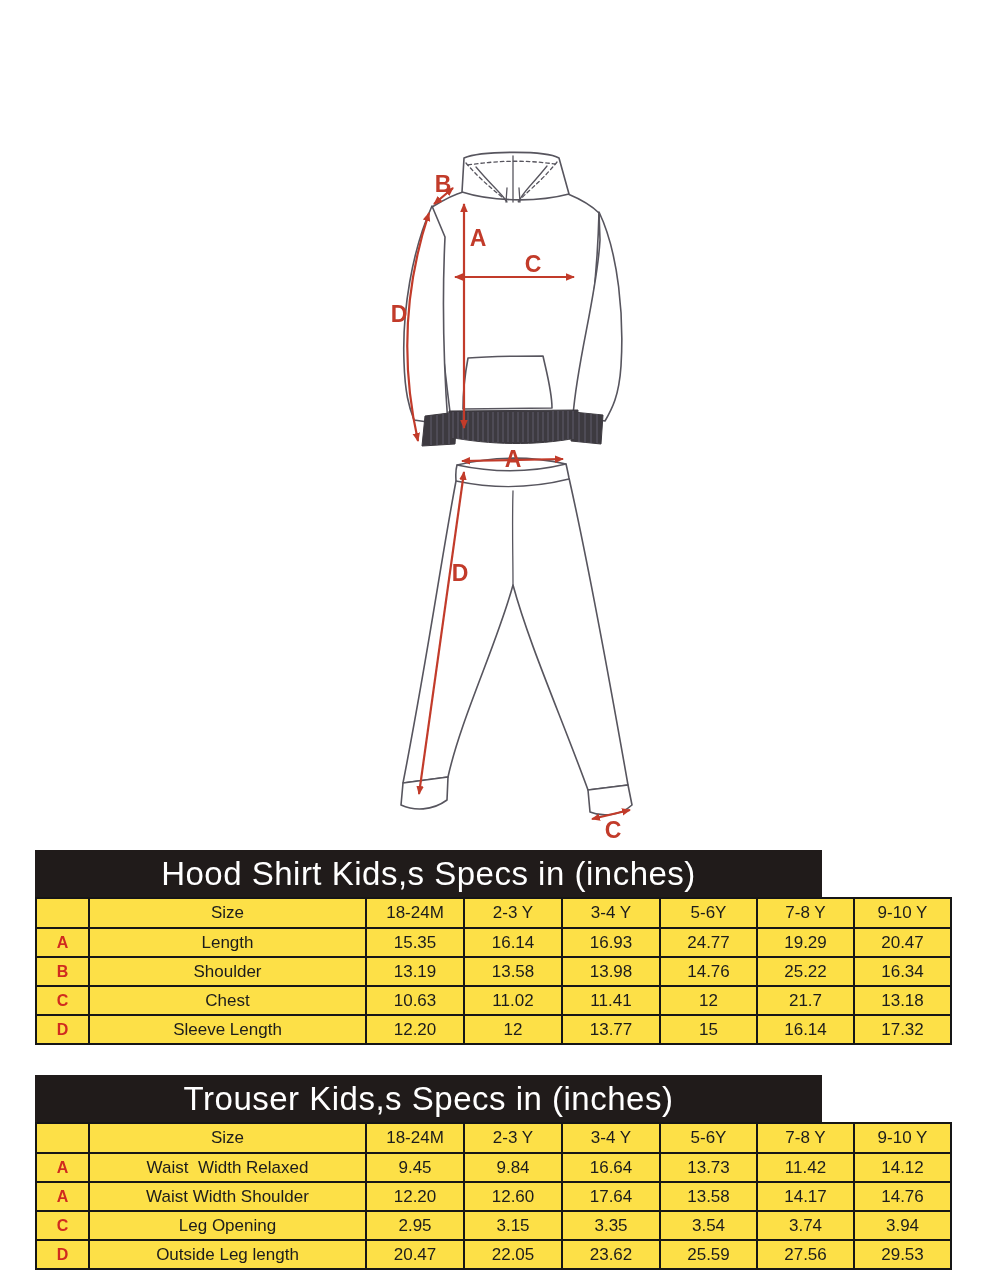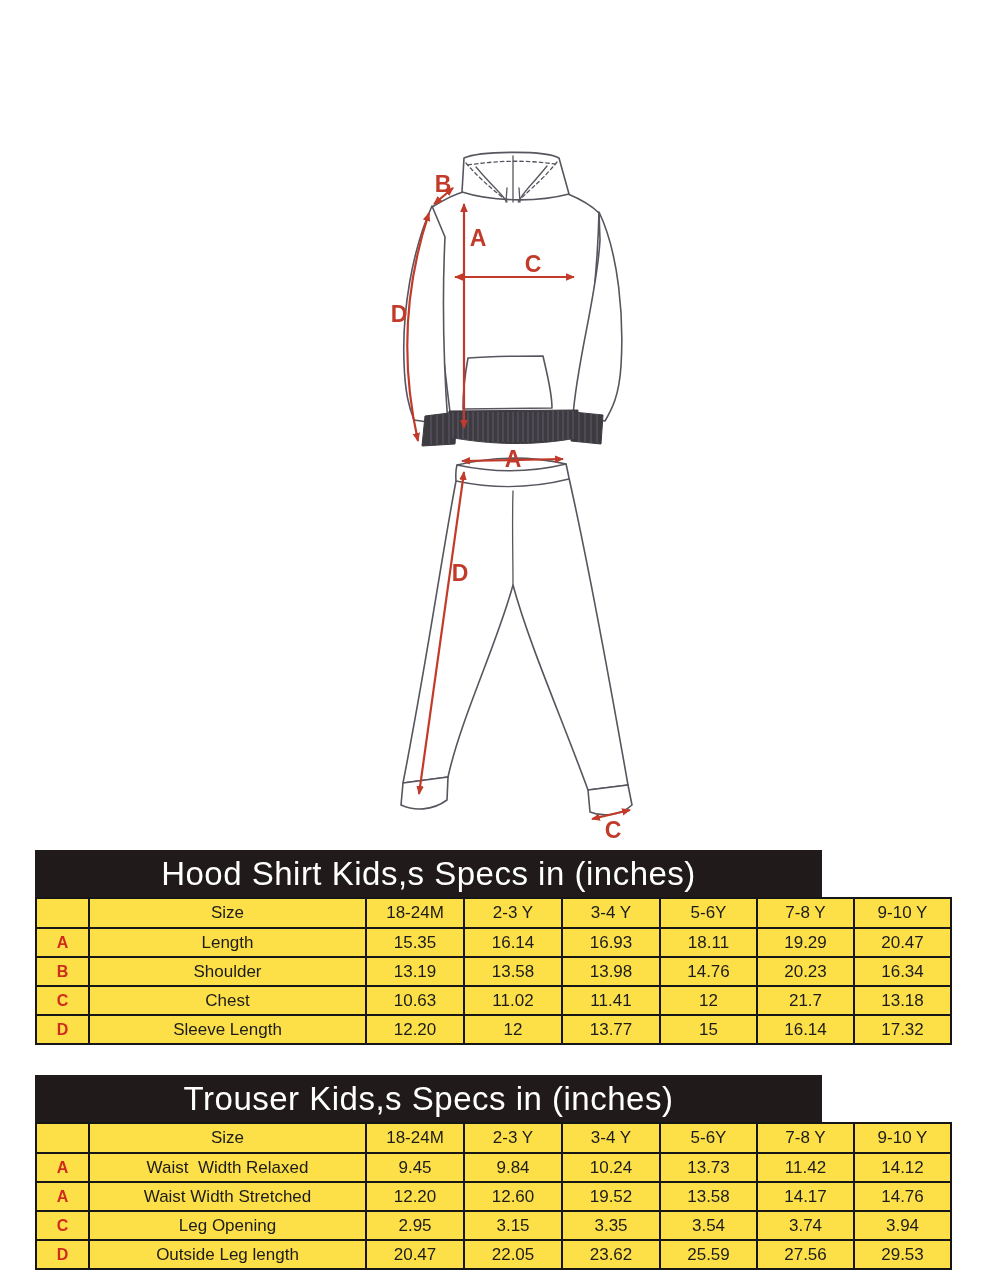--- a/index.html
+++ b/index.html
@@ -115,32 +115,32 @@
       <td>5-6Y</td>
       <td>7-8 Y</td>
       <td>9-10 Y</td>
     </tr>
     <tr>
       <td class="letter">A</td>
       <td>Length</td>
       <td>15.35</td>
       <td>16.14</td>
       <td>16.93</td>
-      <td>18.11</td>
+      <td>24.77</td>
       <td>19.29</td>
       <td>20.47</td>
     </tr>
     <tr>
       <td class="letter">B</td>
       <td>Shoulder</td>
       <td>13.19</td>
       <td>13.58</td>
       <td>13.98</td>
       <td>14.76</td>
-      <td>20.23</td>
+      <td>25.22</td>
       <td>16.34</td>
     </tr>
     <tr>
       <td class="letter">C</td>
       <td>Chest</td>
       <td>10.63</td>
       <td>11.02</td>
       <td>11.41</td>
       <td>12</td>
       <td>21.7</td>
@@ -182,31 +182,31 @@
       <td>3-4 Y</td>
       <td>5-6Y</td>
       <td>7-8 Y</td>
       <td>9-10 Y</td>
     </tr>
     <tr>
       <td class="letter">A</td>
       <td>Waist  Width Relaxed</td>
       <td>9.45</td>
       <td>9.84</td>
-      <td>10.24</td>
+      <td>16.64</td>
       <td>13.73</td>
       <td>11.42</td>
       <td>14.12</td>
     </tr>
     <tr>
       <td class="letter">A</td>
-      <td>Waist Width Stretched</td>
+      <td>Waist Width Shoulder</td>
       <td>12.20</td>
       <td>12.60</td>
-      <td>19.52</td>
+      <td>17.64</td>
       <td>13.58</td>
       <td>14.17</td>
       <td>14.76</td>
     </tr>
     <tr>
       <td class="letter">C</td>
       <td>Leg Opening</td>
       <td>2.95</td>
       <td>3.15</td>
       <td>3.35</td>

